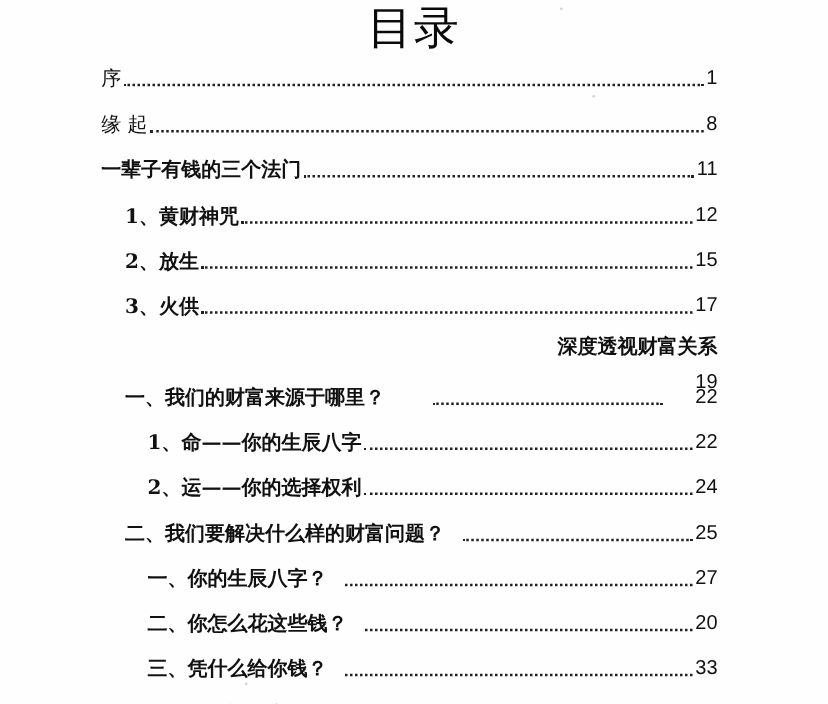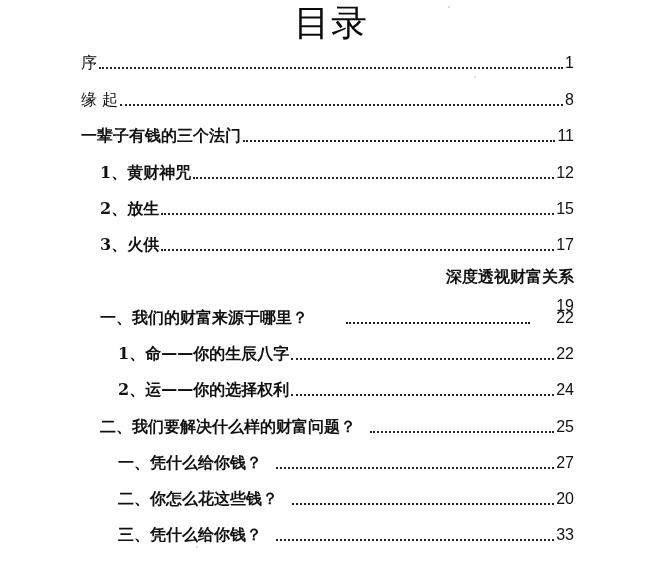--- a/index.html
+++ b/index.html
@@ -140,21 +140,21 @@
         <span class="toc-label">2、运——你的选择权利</span>
         <span class="toc-leader"></span>
         <span class="toc-page">24</span>
       </div>
       <div class="toc-row serif gap" style="left: 100px; top: 367px; width: 474px;">
         <span class="toc-label">二、我们要解决什么样的财富问题？</span>
         <span class="toc-leader"></span>
         <span class="toc-page">25</span>
       </div>
       <div class="toc-row serif gap" style="left: 118px; top: 403px; width: 456px;">
-        <span class="toc-label">一、凭什么给你钱？</span>
+        <span class="toc-label">一、你的生辰八字？</span>
         <span class="toc-leader"></span>
         <span class="toc-page">27</span>
       </div>
       <div class="toc-row serif gap" style="left: 118px; top: 439px; width: 456px;">
         <span class="toc-label">二、你怎么花这些钱？</span>
         <span class="toc-leader"></span>
         <span class="toc-page">20</span>
       </div>
       <div class="toc-row serif gap" style="left: 118px; top: 475px; width: 456px;">
         <span class="toc-label">三、凭什么给你钱？</span>

